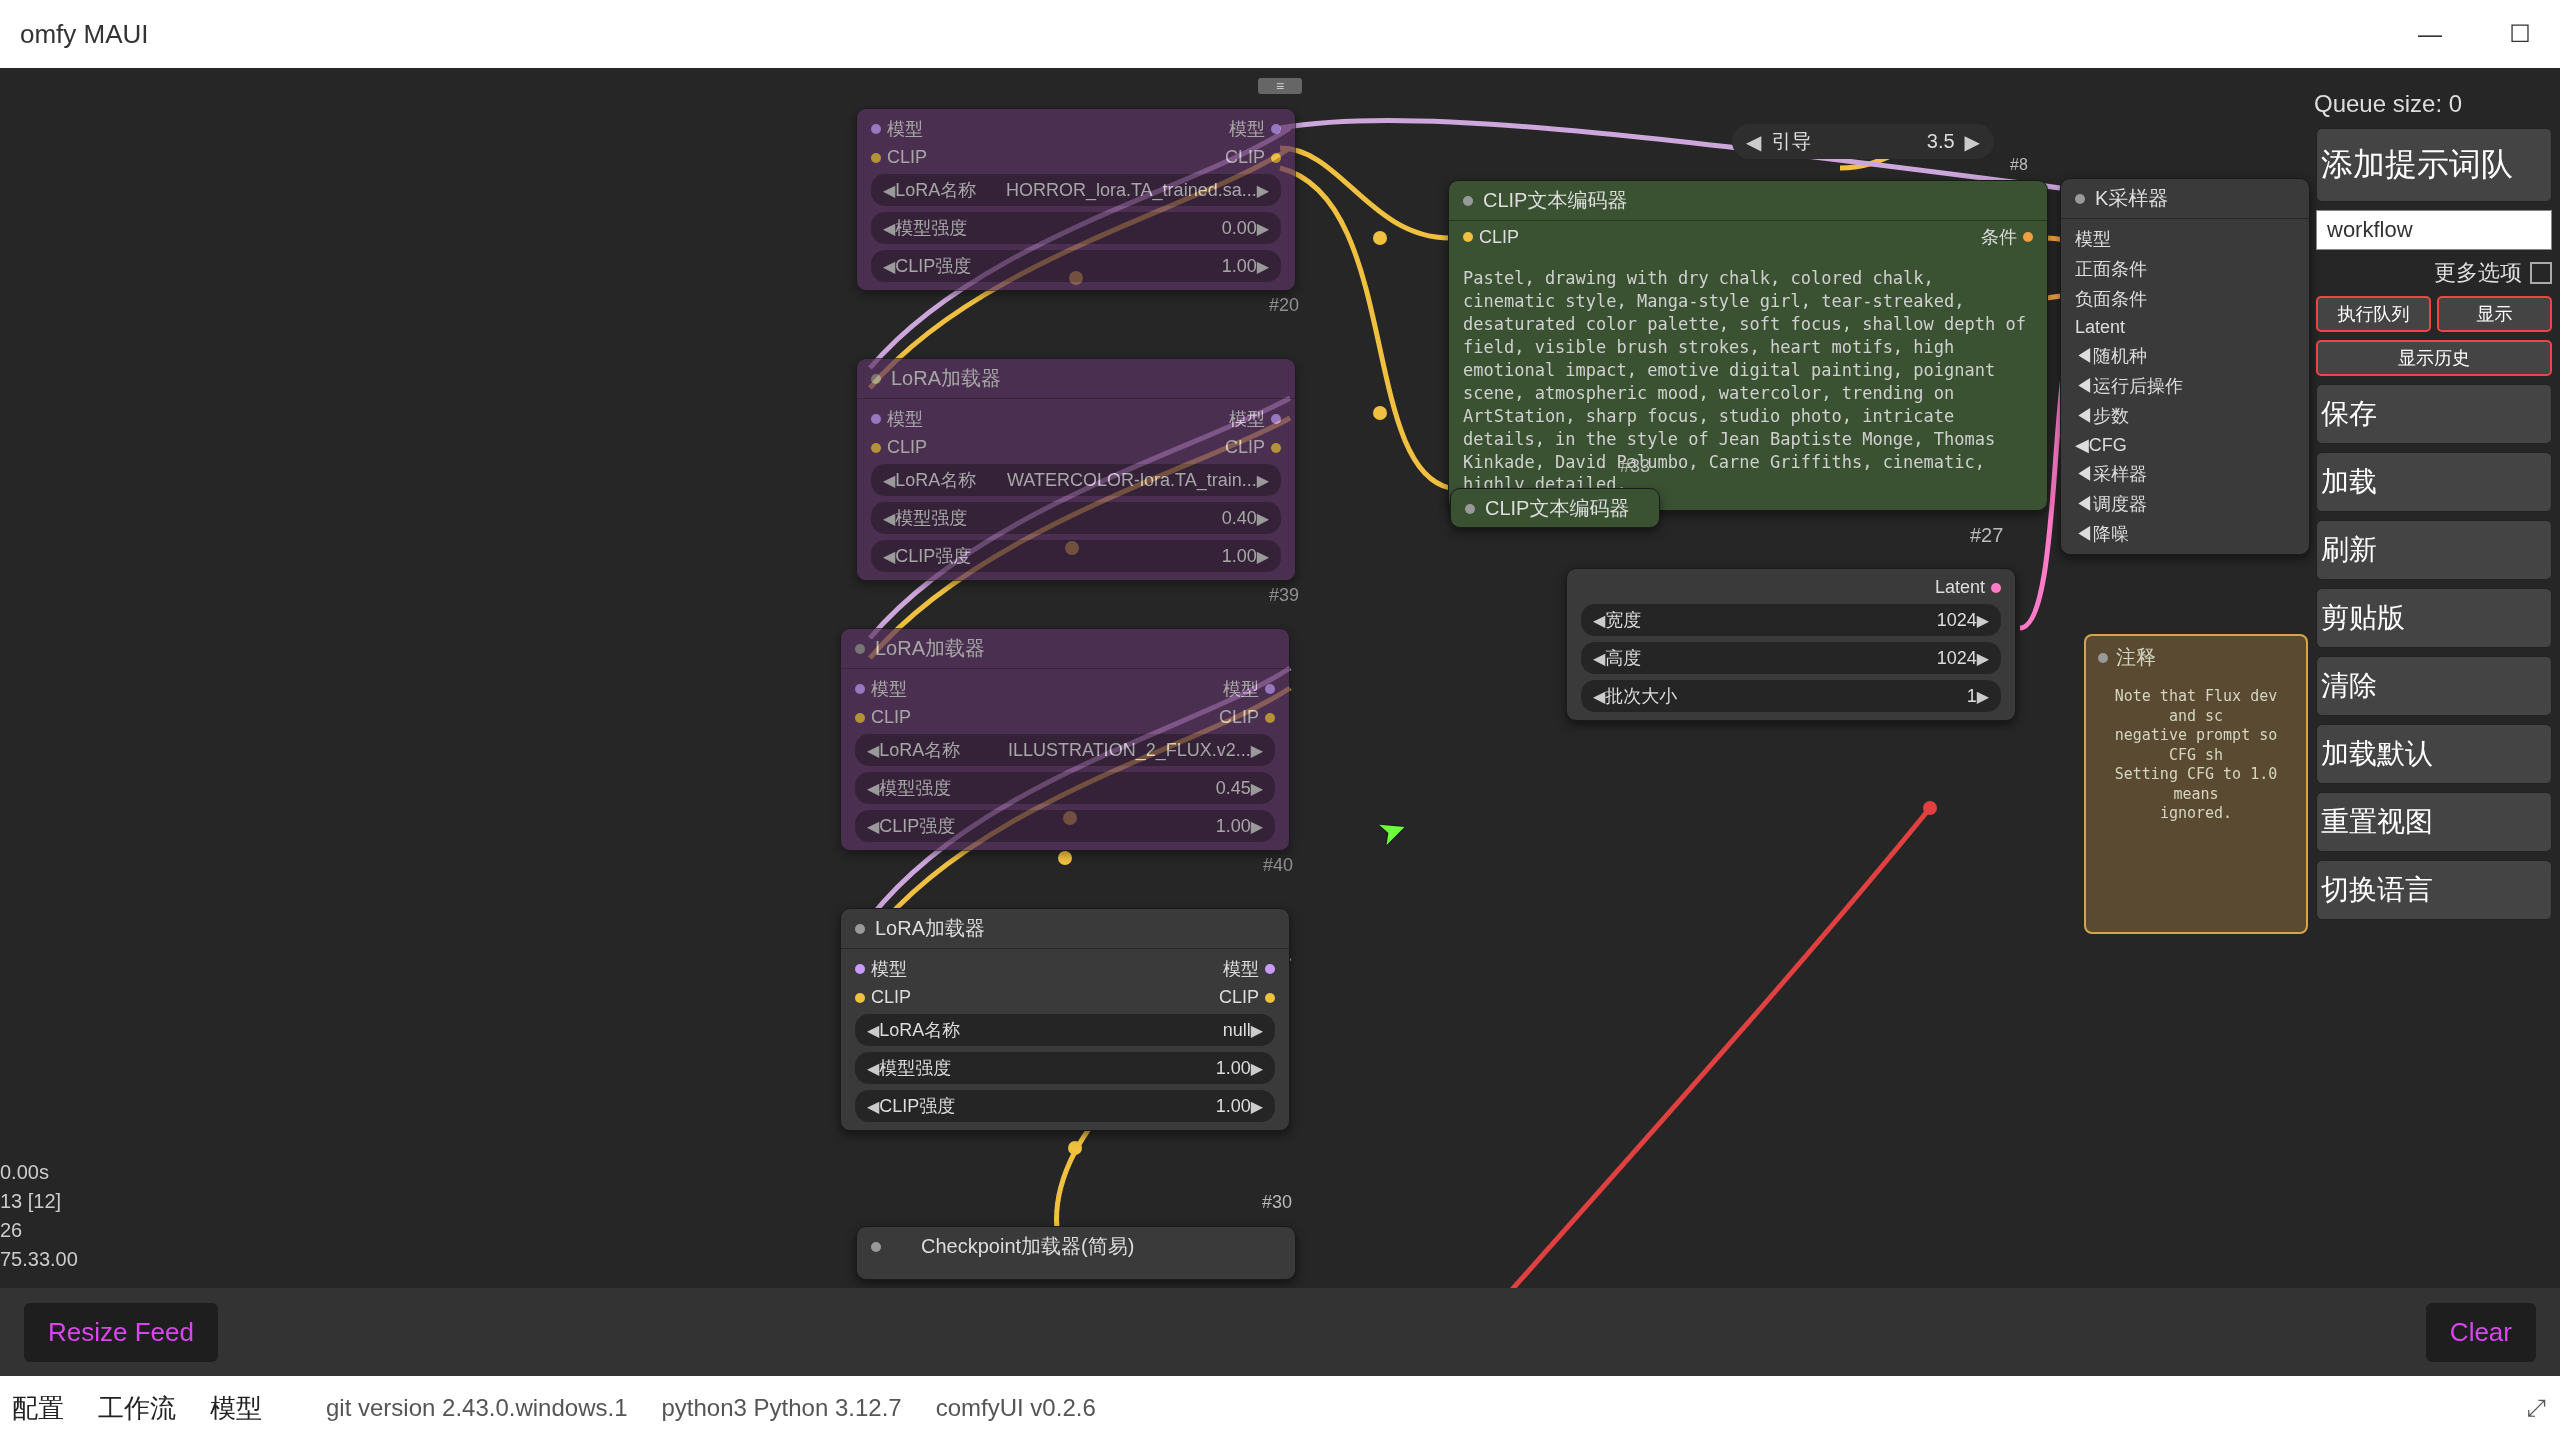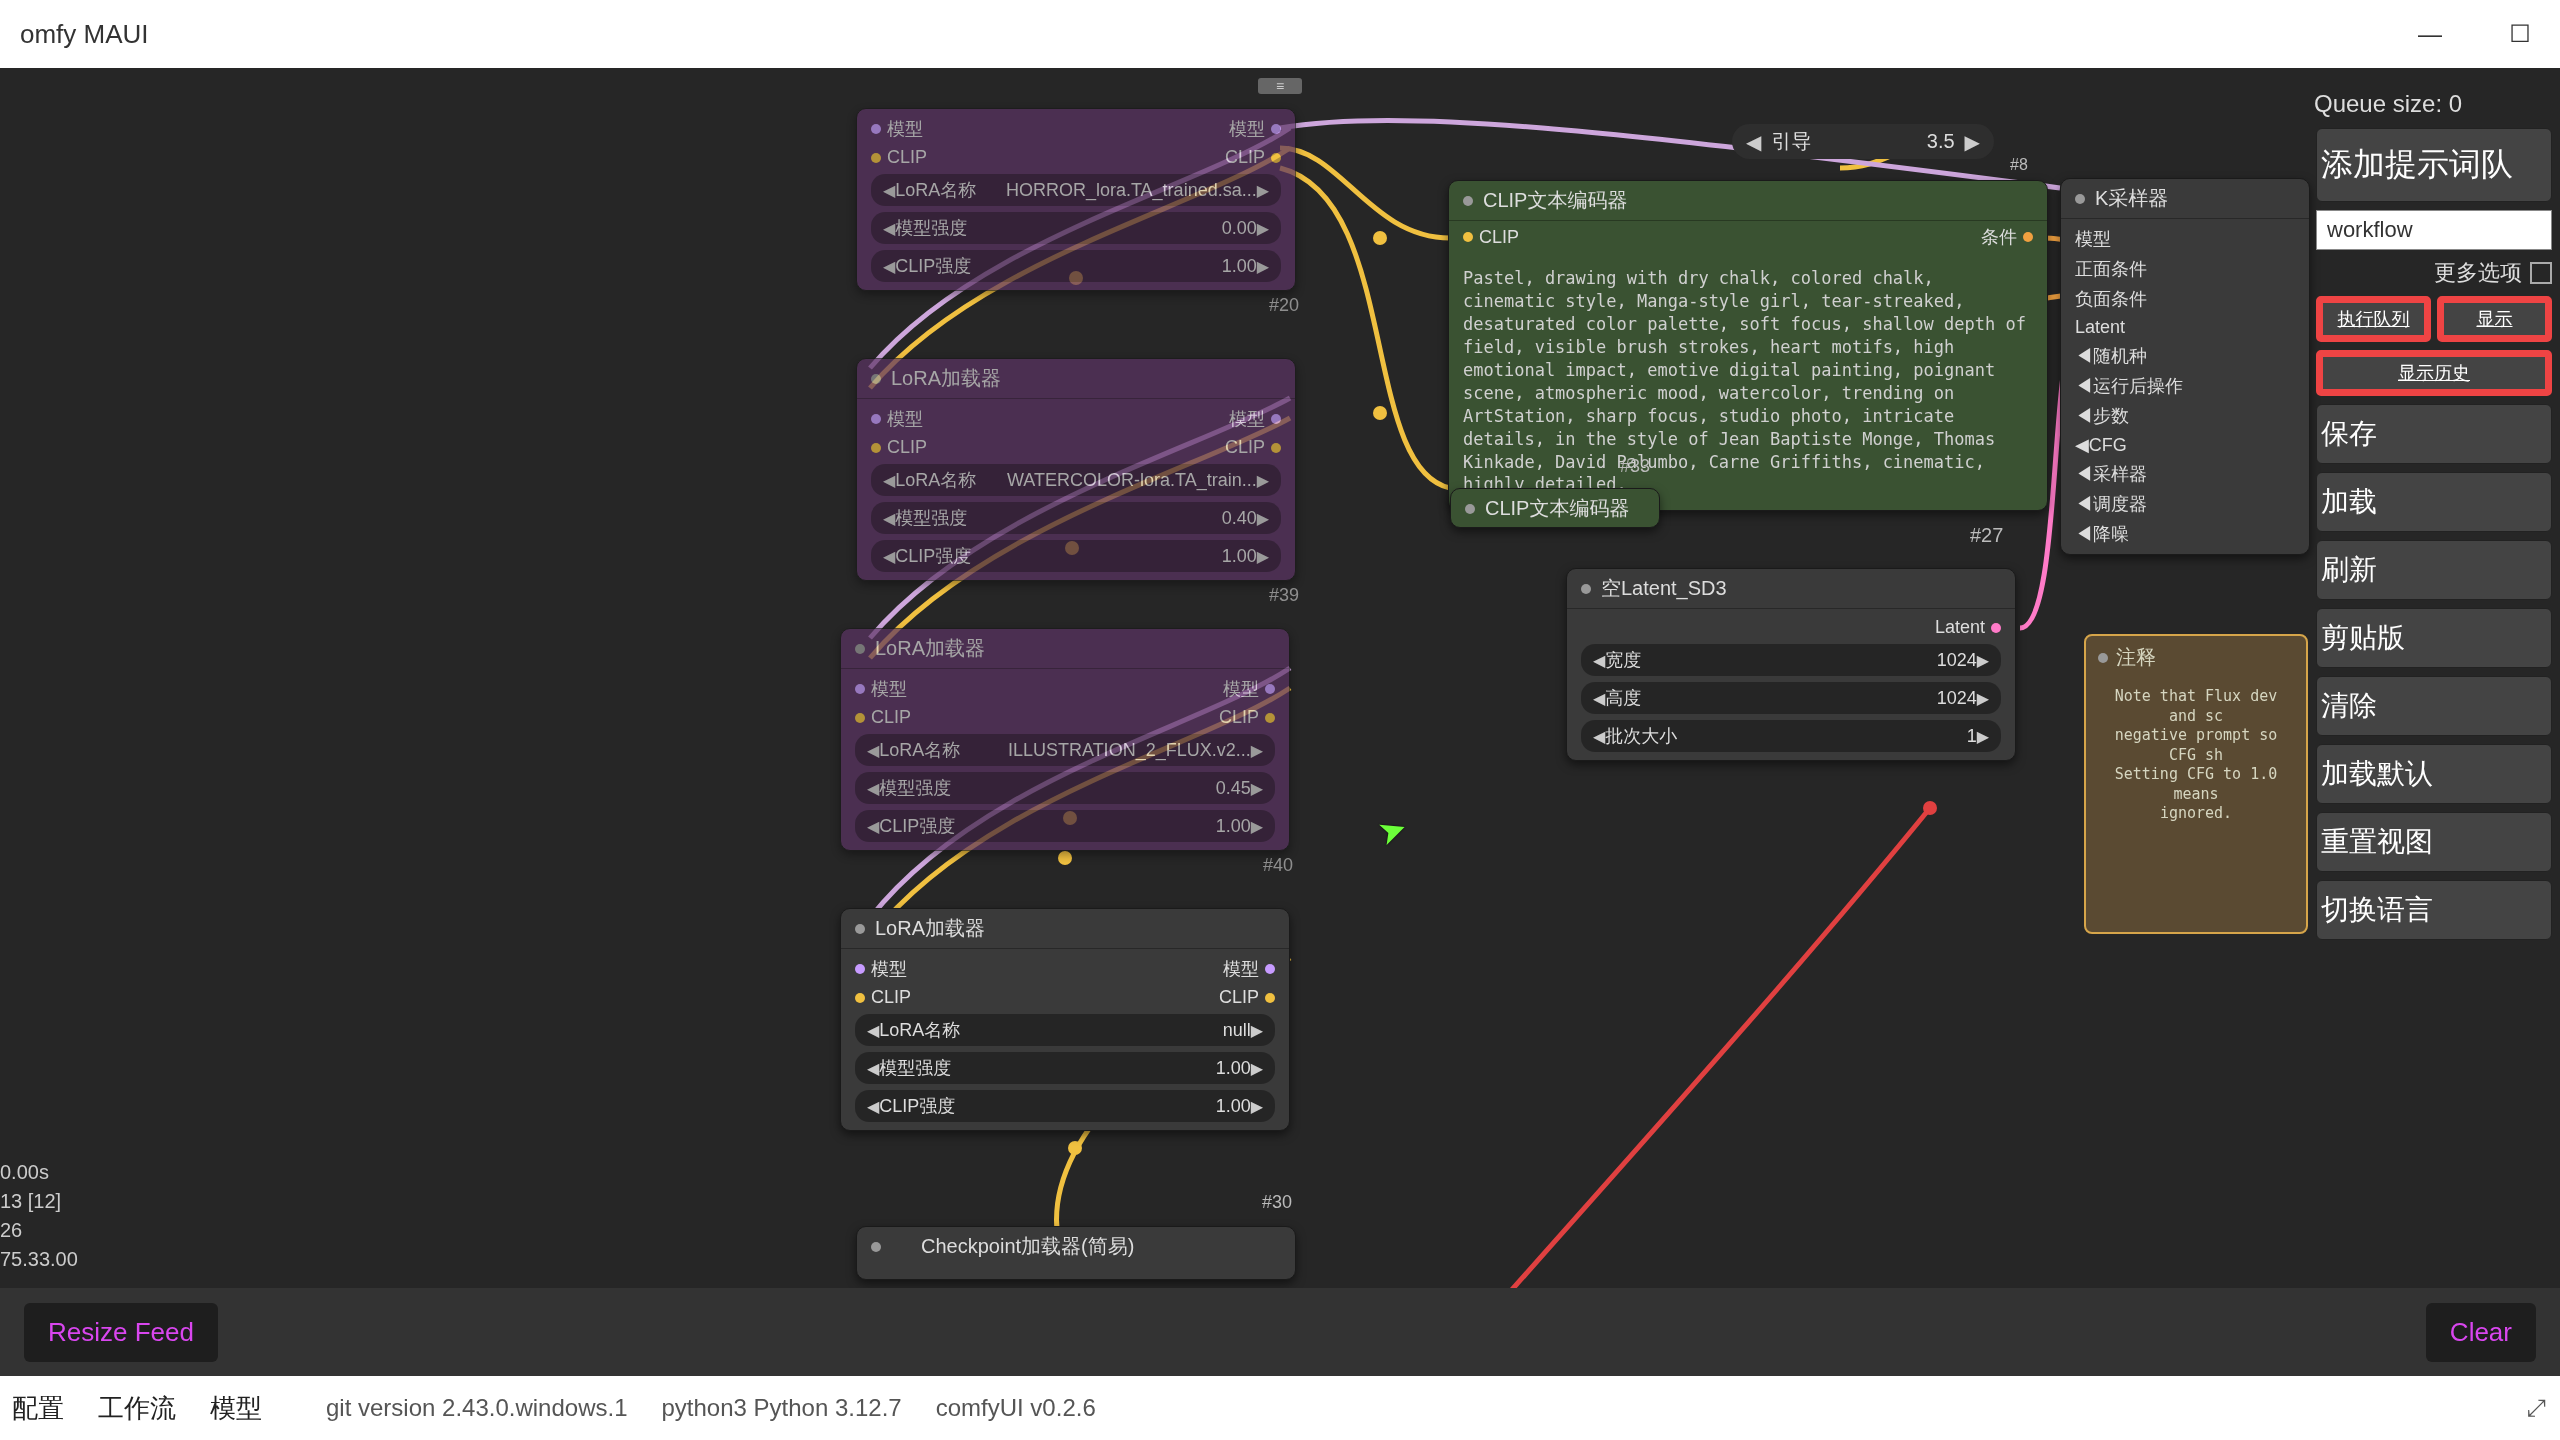--- a/index.html
+++ b/index.html
@@ -130,21 +130,21 @@
   background:#fff; color:#333; border:1px solid #888;
   font-size:22px; padding:6px 10px; margin:0 8px;
 }
 .side-btn {
   background:#444; color:#fff; border:1px solid #222;
   font-size:28px; padding:10px 4px; margin:0 8px;
   border-radius:6px; cursor:pointer;
 }
 .side-btn.big { font-size:32px; padding:14px 4px; }
 .side-small-row { display:flex; gap:6px; margin:0 8px; }
-.side-small-btn { flex:1; background:#444; color:#fff; border:7px solid #ef4444; font-size:18px; padding:4px 2px; border-radius:5px; text-align:center; cursor:pointer;text-decoration:underline; }
+.side-small-btn { flex:1; background:#444; color:#fff; border:2px solid #ef4444; font-size:18px; padding:4px 2px; border-radius:5px; text-align:center; cursor:pointer; }
 .side-opt-row { display:flex; align-items:center; justify-content:flex-end; gap:8px; margin:0 8px; font-size:22px; color:#ddd; }
 .side-opt-row .chk { width:22px; height:22px; border:2px solid #aaa; }
 
 
 .status-left {
   position:absolute;
   left: 0; bottom: 14px;
   color:#ccc; font-size:20px; line-height:1.45;
 }
 
@@ -290,24 +290,20 @@
 
   <div class="node green" style="left:1450px; top:420px; width:210px; height:40px;">
     <div class="node-header" style="border:none;">
       <span class="dot"></span>
       <span>CLIP文本编码器</span>
     </div>
   </div>
   <div style="position:absolute; left:1970px; top:456px; font-size:20px; color:#bbb;">#27</div>
 
   <div class="node dark" style="left:1566px; top:500px; width:450px;">
-    <div class="node-header">
-      <span class="dot"></span>
-      <span>空Latent_SD3</span>
-    </div>
     <div class="node-body">
       <div class="port-row">
           <span></span>
           <span class="port">
             <span>Latent</span>
             <span class="port-dot" style="background:#ff7bc8"></span>
           </span>
         </div>
       <div class="slot">
         <span class="arrow">◀</span>

